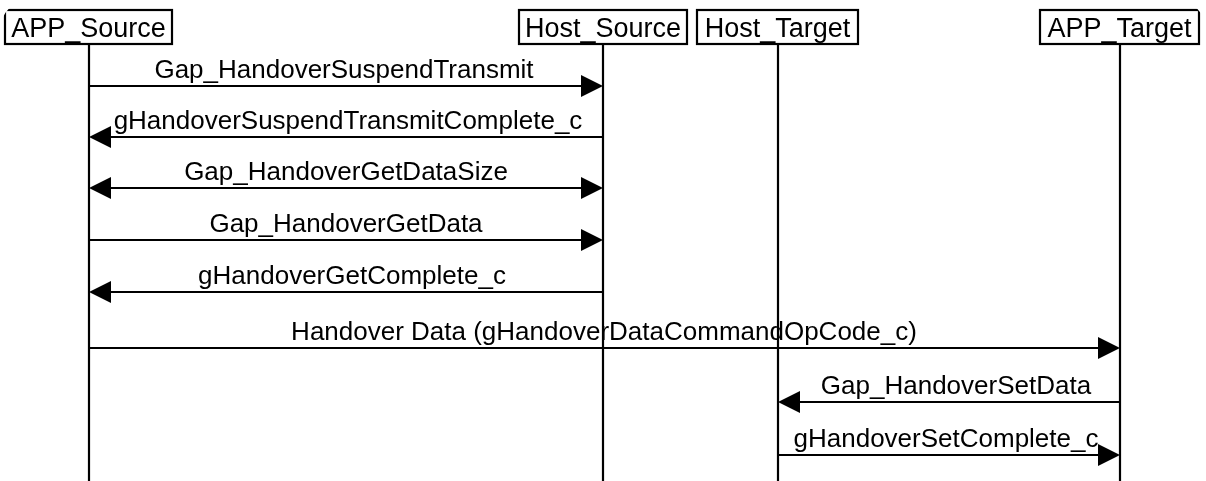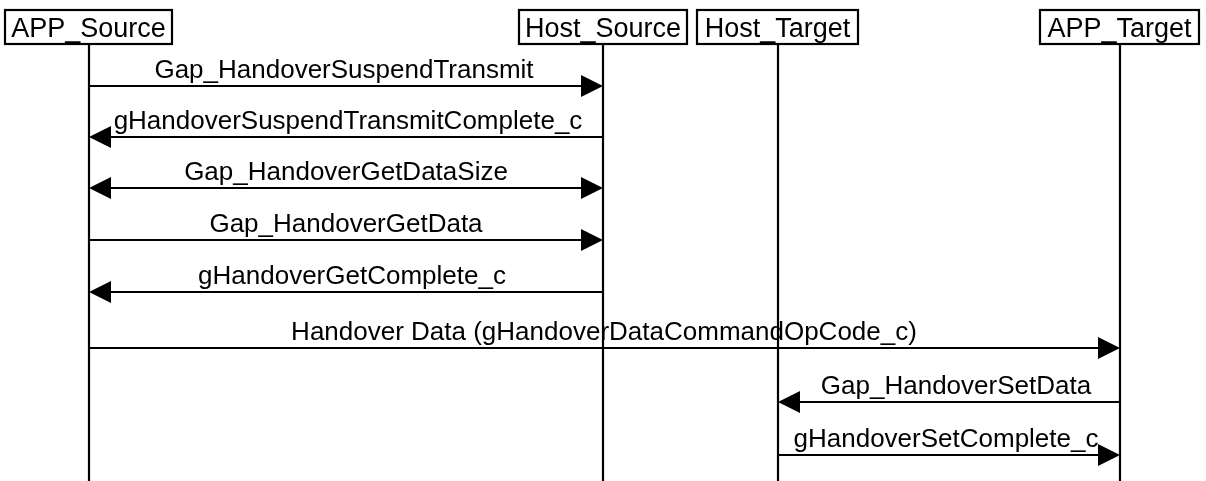--- a/index.html
+++ b/index.html
@@ -7,20 +7,21 @@
     padding: 0;
     background: #ffffff;
   }
   #diagram-root {
     position: relative;
     width: 1206px;
     height: 481px;
     background: #ffffff;
     font-family: "Liberation Sans", sans-serif;
     overflow: hidden;
+    border-radius: 30px;
   }
   #seq-svg {
     position: absolute;
     top: 0;
     left: 0;
     width: 1206px;
     height: 481px;
     display: block;
   }
   .actor-box-rect {

